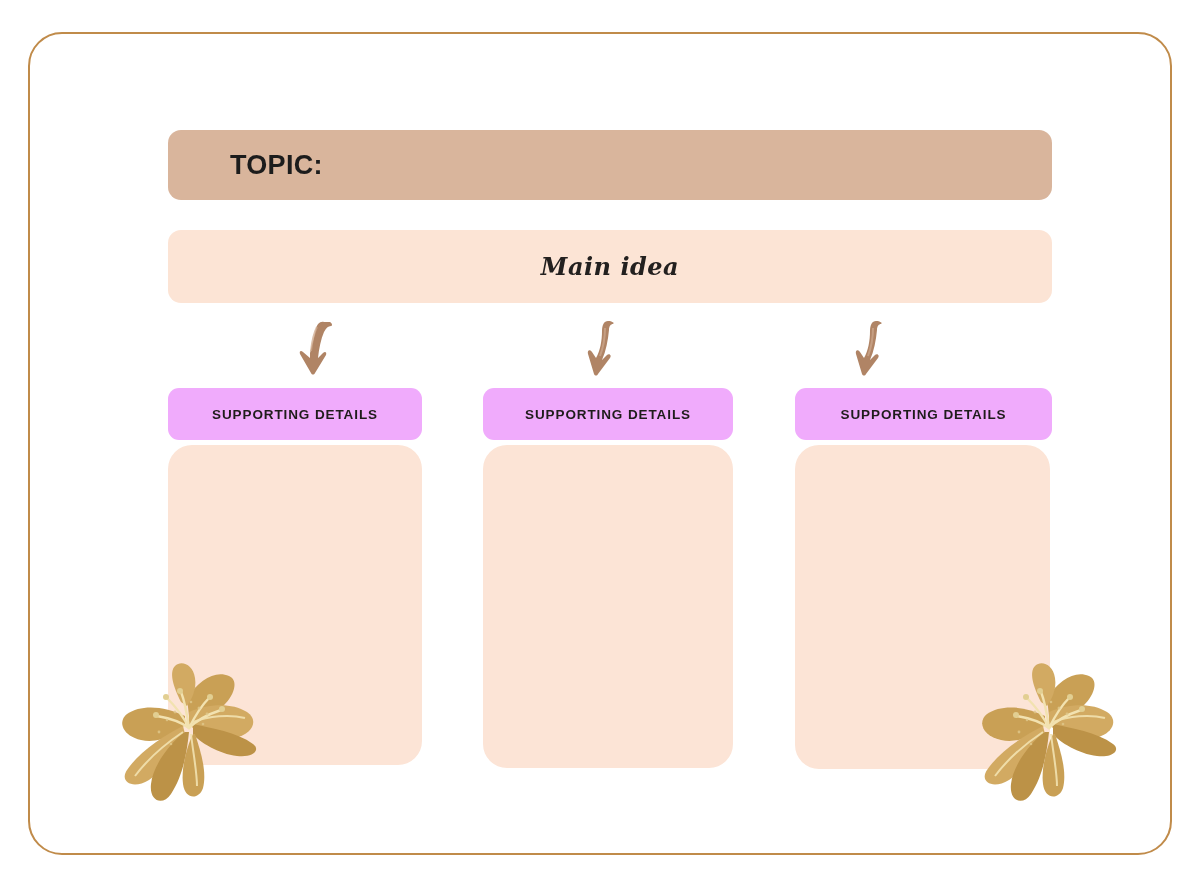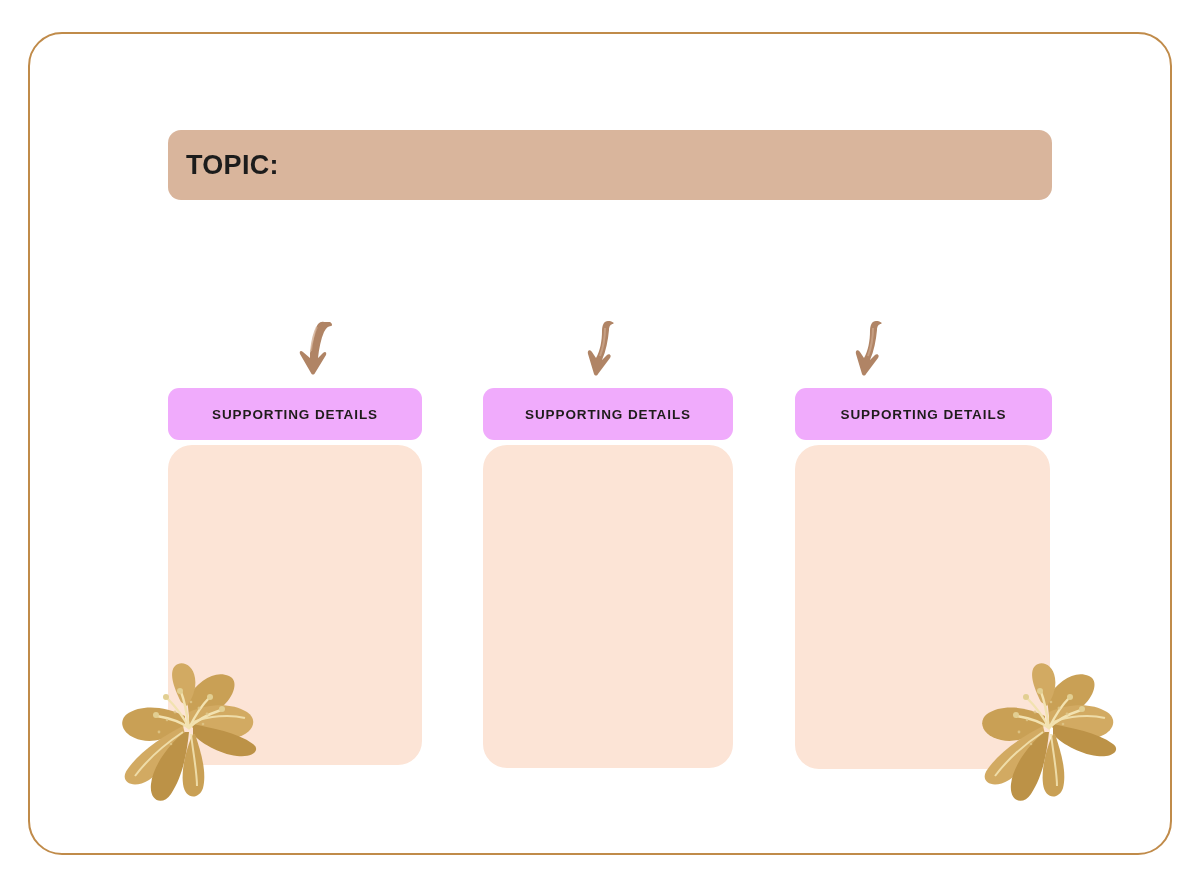--- a/index.html
+++ b/index.html
@@ -39,21 +39,21 @@
     left: 168px;
     top: 130px;
     width: 884px;
     height: 70px;
     background: #D9B59C;
     border-radius: 13px;
     display: flex;
     align-items: center;
   }
   #topic-label {
-    margin-left: 18px;
+    margin-left: 62px;
     font-size: 27px;
     font-weight: bold;
     color: #1c1c1c;
     letter-spacing: 0.3px;
   }
 
   
   #main-idea-bar {
     position: absolute;
     left: 168px;
@@ -144,20 +144,23 @@
 
 <div id="page">
 
   <div id="frame"></div>
 
   <div id="topic-bar">
     <span id="topic-label">TOPIC:</span>
     <span id="topic-value"></span>
   </div>
 
+  <div id="main-idea-bar">
+    <span id="main-idea-label">Main idea</span>
+  </div>
 
   <div class="arrow" id="arrow-1">
     <svg viewBox="0 0 58 62" width="58" height="62" xmlns="http://www.w3.org/2000/svg">
       <path d="M34 4 C30 3 27 6 26 11 C24 19 22 27 20 35 L20 40
                L13 34 C11 32 9 33 10 36 L21 55 C22 57 24 57 25 55
                L36 37 C37 34 35 33 33 35 L28 40
                C29 30 31 21 34 14 C36 10 38 8 41 8 C43 8 42 5 40 4 Z" fill="#B08465"></path>
       <path d="M27 9 C24 15 22 24 21 33" stroke="#CFA98E" stroke-width="2" fill="none" opacity="0.75"></path>
     </svg>
   </div>

